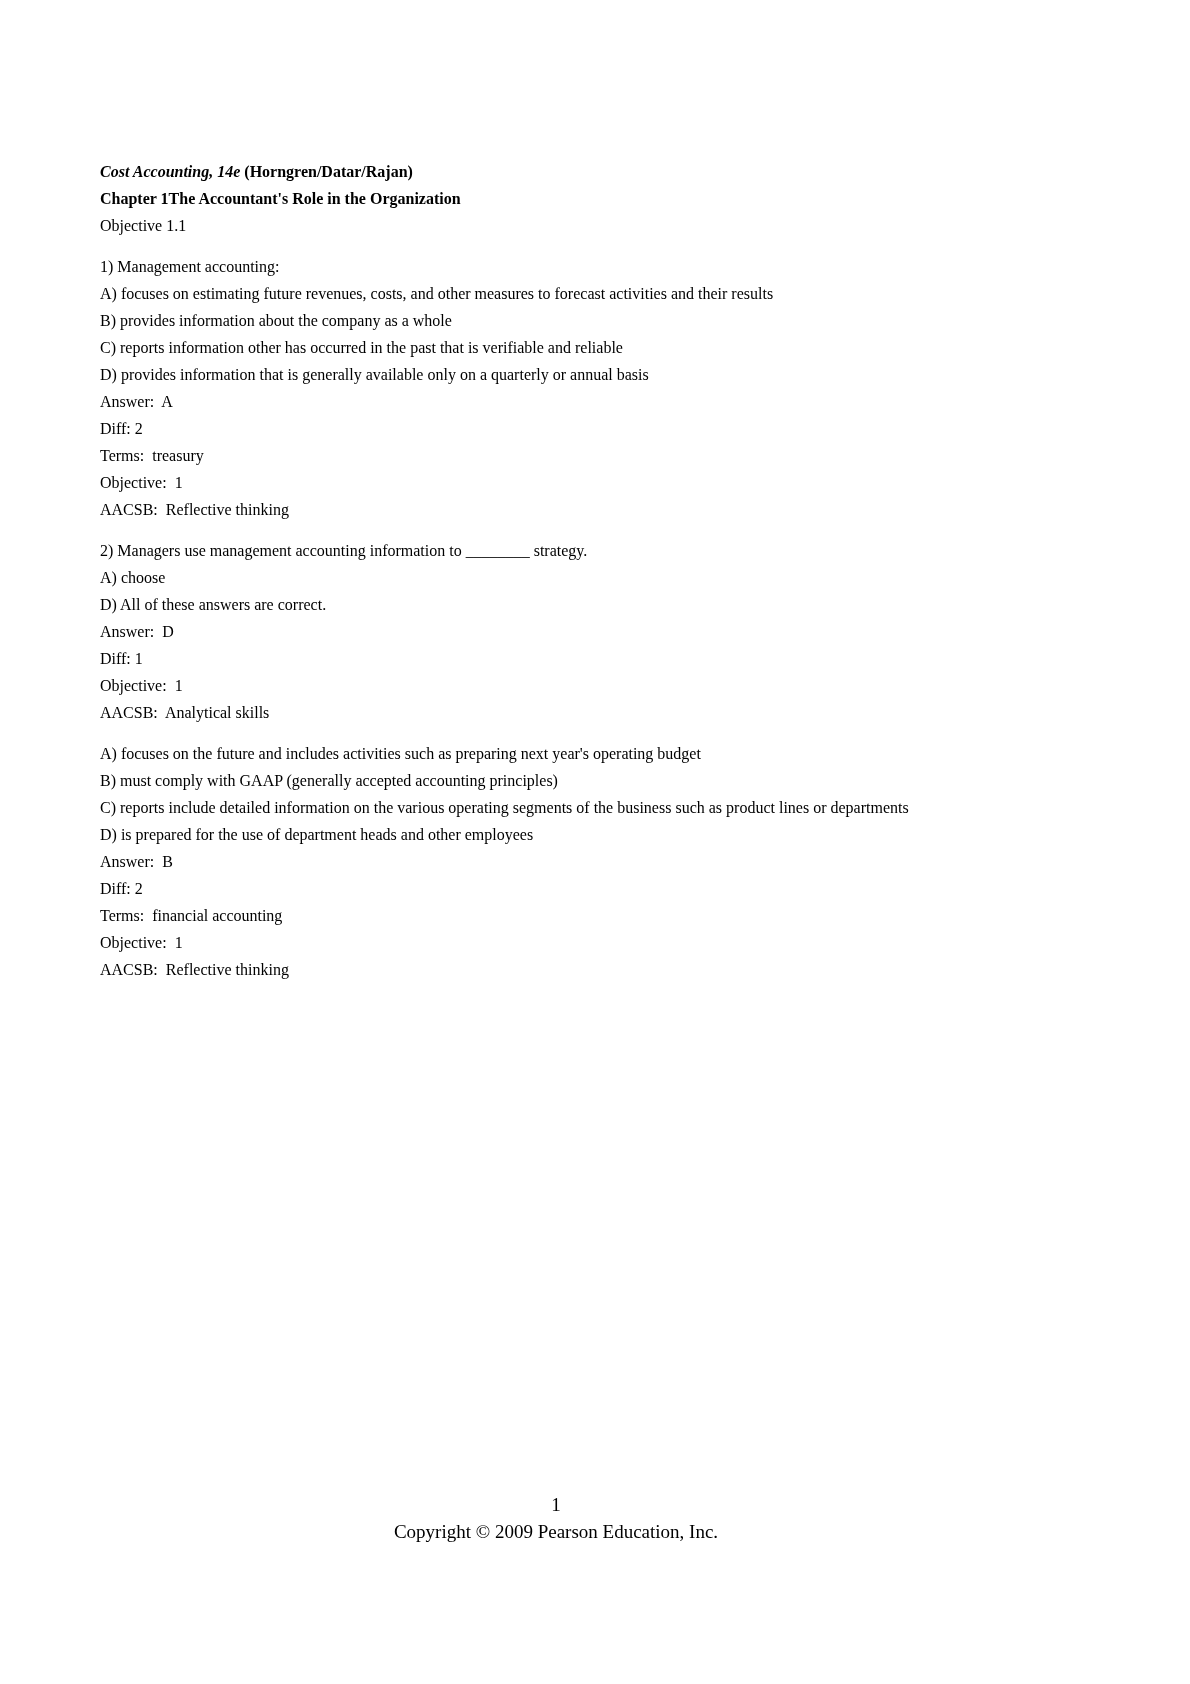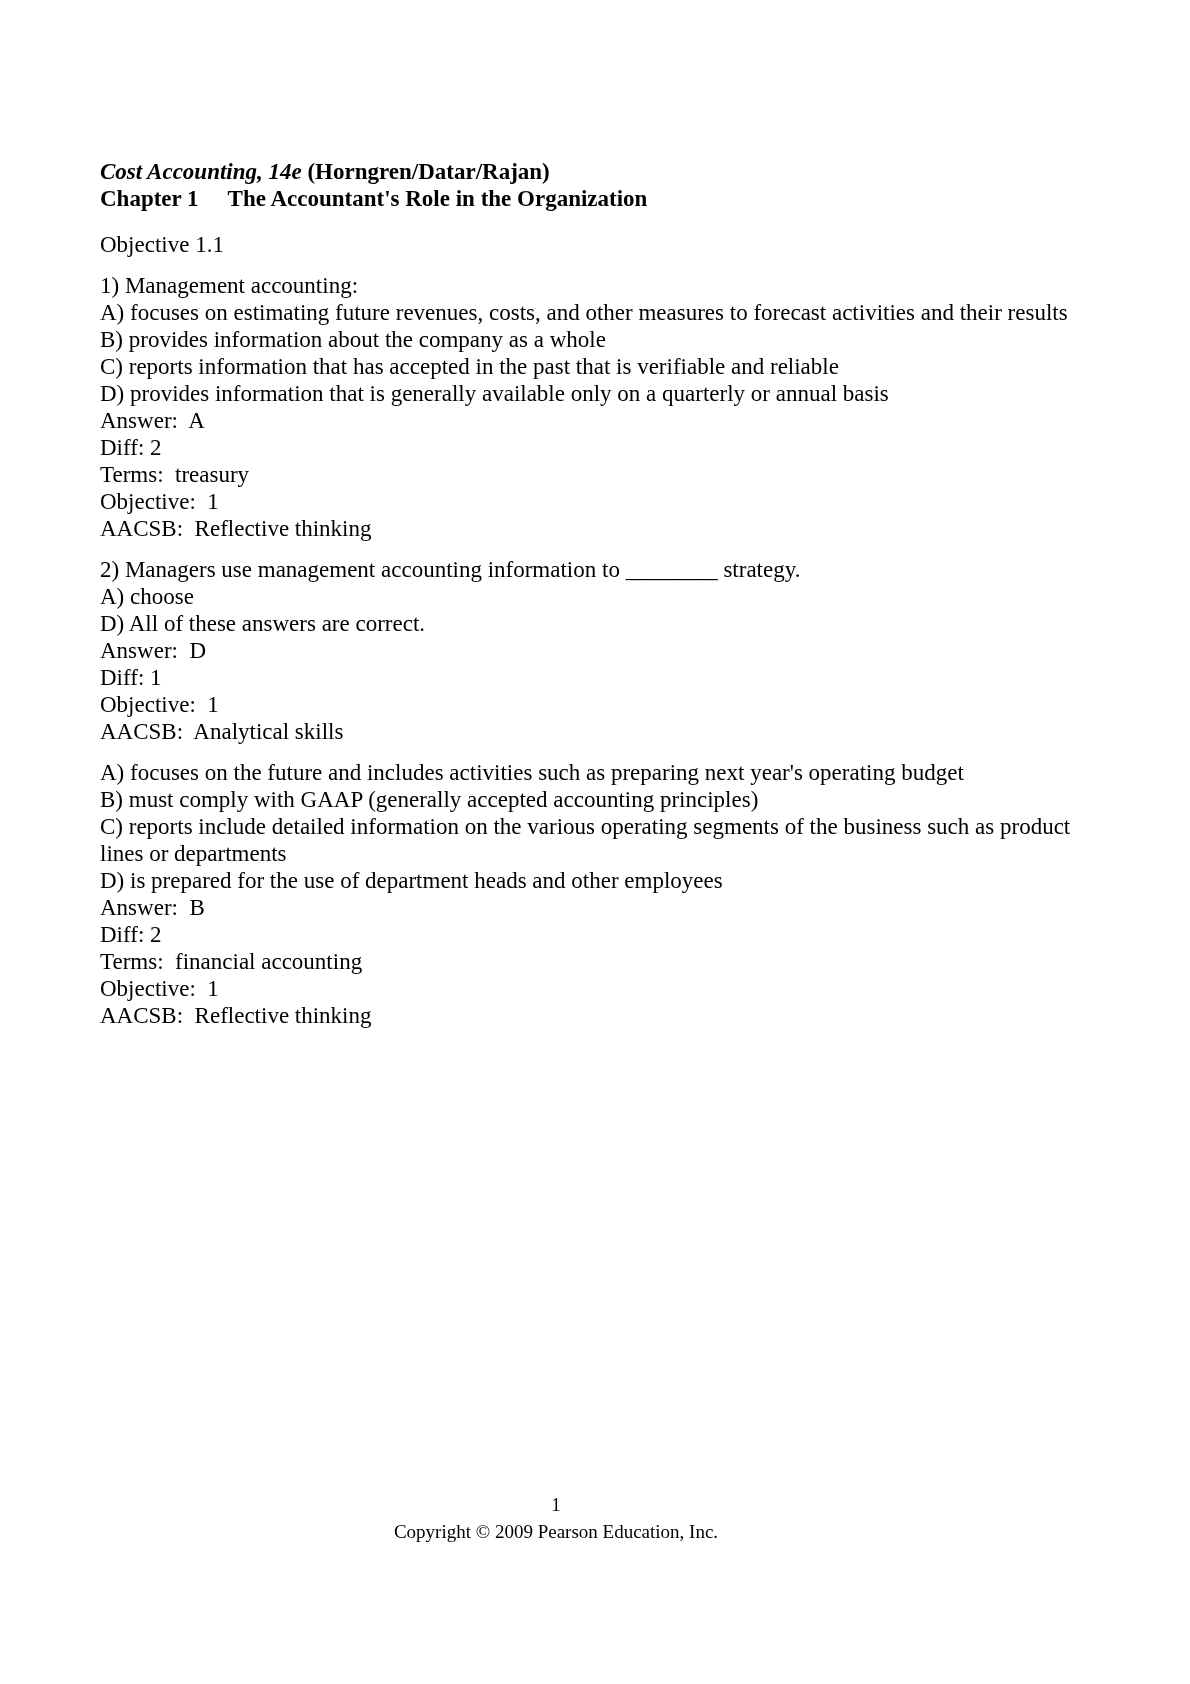--- a/index.html
+++ b/index.html
@@ -13,41 +13,39 @@
     color: #000000;
     font-family: "Liberation Serif", "DejaVu Serif", serif;
     position: relative;
     overflow: hidden;
   }
   .content {
     position: absolute;
     left: 100px;
     top: 158px;
     width: 985px;
-    font-size: 23px;
+    font-size: 16px;
     line-height: 27px;
   }
   .line {
     white-space: pre-wrap;
   }
   .doc-header .line {
     font-weight: bold;
   }
   .book-title {
     font-style: italic;
     font-weight: bold;
   }
   .book-authors {
     font-weight: bold;
   }
   .chapter-title {
-    margin-left: 29px;
   }
   .objective-heading {
-    margin-top: 19px;
   }
   .question {
     margin-top: 14px;
   }
   .question.first {
   }
   .page-footer {
     position: absolute;
     top: 1491px;
     left: 0;
@@ -66,21 +64,21 @@
     <div class="line"><span class="book-title">Cost Accounting, 14e</span><span class="book-authors"> (Horngren/Datar/Rajan)</span></div>
     <div class="line"><span>Chapter 1</span><span class="chapter-title">The Accountant's Role in the Organization</span></div>
   </div>
 
   <div class="line objective-heading">Objective 1.1</div>
 
   <div class="question first">
     <div class="line">1) Management accounting:</div>
     <div class="line">A) focuses on estimating future revenues, costs, and other measures to forecast activities and their results</div>
     <div class="line">B) provides information about the company as a whole</div>
-    <div class="line">C) reports information that has accepted in the past that is verifiable and reliable</div>
+    <div class="line">C) reports information other has occurred in the past that is verifiable and reliable</div>
     <div class="line">D) provides information that is generally available only on a quarterly or annual basis</div>
     <div class="line">Answer:  A</div>
     <div class="line">Diff: 2</div>
     <div class="line">Terms:  treasury</div>
     <div class="line">Objective:  1</div>
     <div class="line">AACSB:  Reflective thinking</div>
   </div>
 
   <div class="question">
     <div class="line">2) Managers use management accounting information to ________ strategy.</div>

